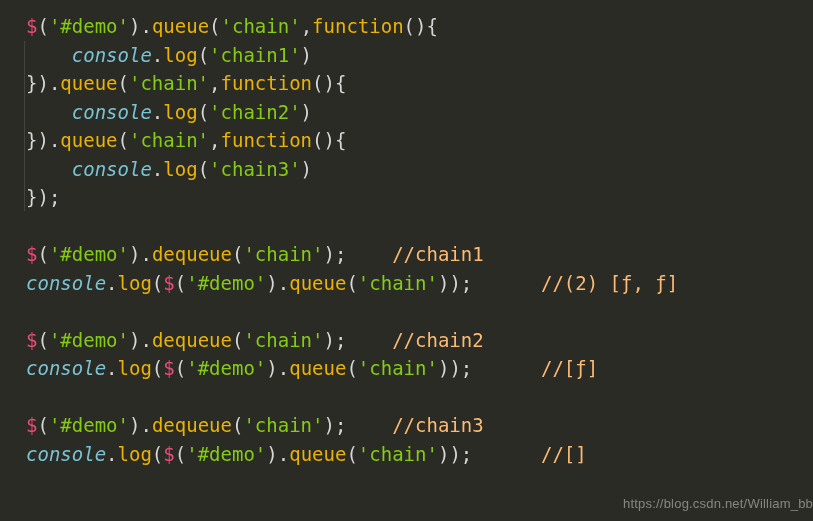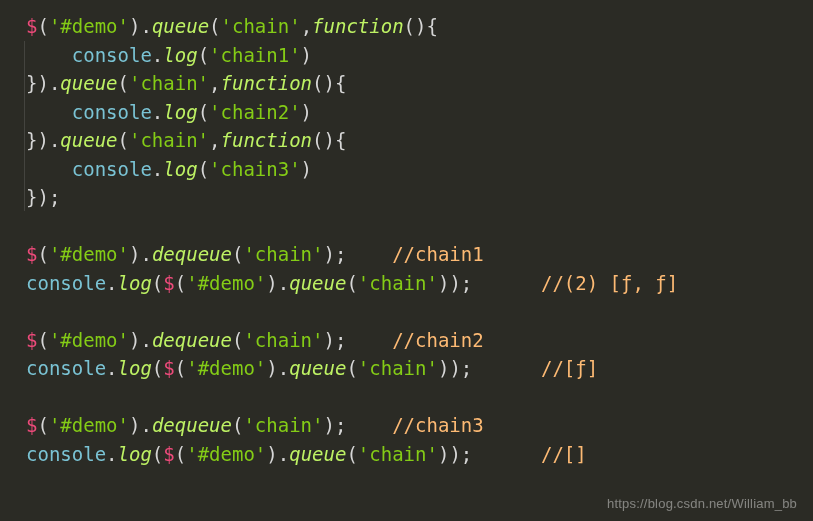--- a/index.html
+++ b/index.html
@@ -19,29 +19,29 @@
   }
   .guide{
     position:absolute;
     left:24px;
     top:41px;
     width:1px;
     height:170px;
     background:rgba(255,255,255,0.12);
   }
   .c-red{color:#ec4a7a}
-  .c-fn{color:#bef264;font-style:italic}
+  .c-fn{color:#eab308;}
   .c-str{color:#84cc16}
   .c-punc{color:#d6d6d6}
   .c-dot{color:#d6d6d6}
   .c-cmt{color:#fdba74}
-  .c-obj{color:#7ac3d4;}
+  .c-obj{color:#7ac3d4;font-style:italic}
   .watermark{
     position:absolute;
-    right:16px;
+    right:0;
     bottom:3px;
     font-family:Arial,Helvetica,sans-serif;
     font-size:13px;
     color:rgba(255,255,255,0.42);
     letter-spacing:0.2px;
   }
 </style>
 </head>
 <body>
 

